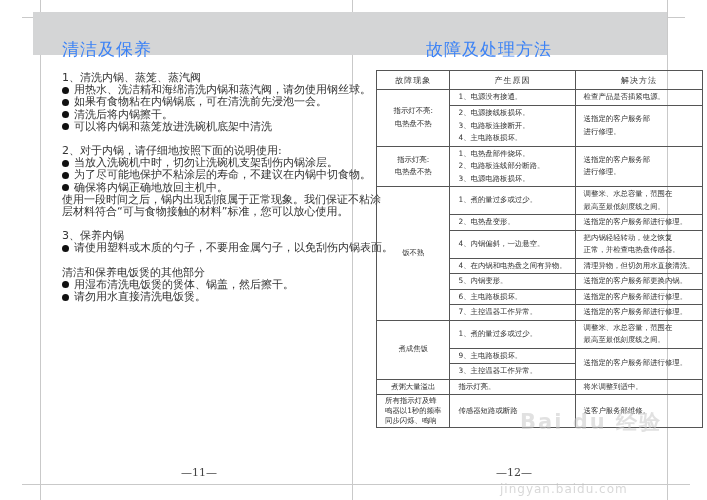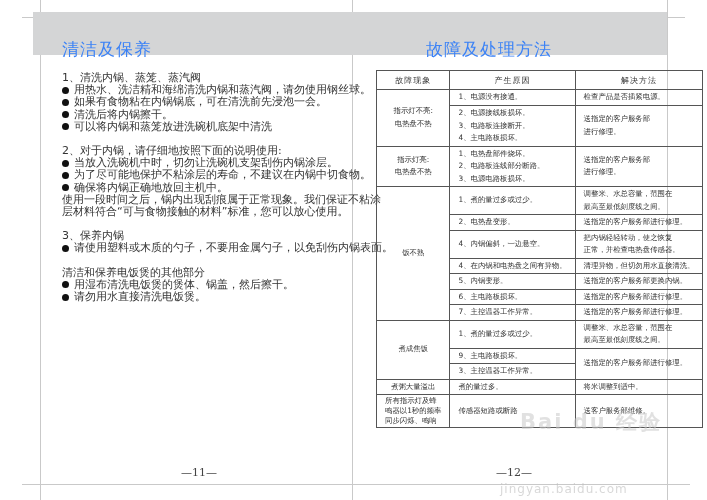--- a/index.html
+++ b/index.html
@@ -200,21 +200,21 @@
       <td class="cause">
           <div class="cl">3、主控温器工作异常。</div>
         </td>
     </tr>
 
     <tr>
       <td class="sym">
           <div class="cl">煮粥大量溢出</div>
         </td>
       <td class="cause">
-          <div class="cl">煮的量过多。</div>
+          <div class="cl">指示灯亮。</div>
         </td>
       <td class="sol">
           <div class="cl">将米调整到适中。</div>
         </td>
     </tr>
 
     <tr>
       <td class="sym" style="text-align:left;margin-top:20px;">
         <div class="cl" style="line-height:10px;">所有指示灯及蜂</div>
         <div class="cl" style="line-height:10px;">鸣器以1秒的频率</div>

